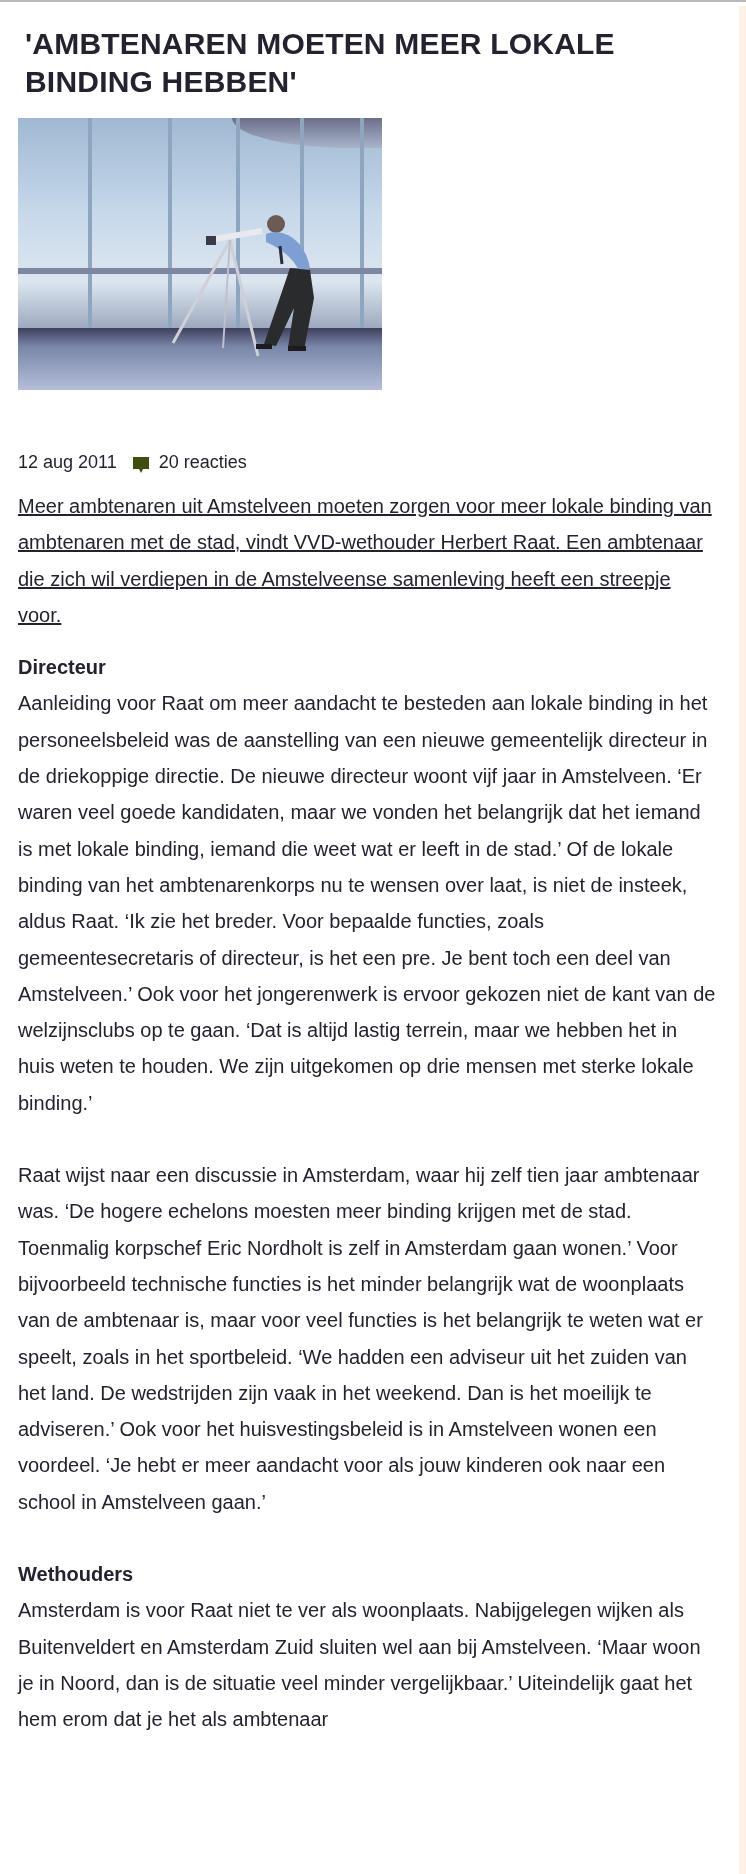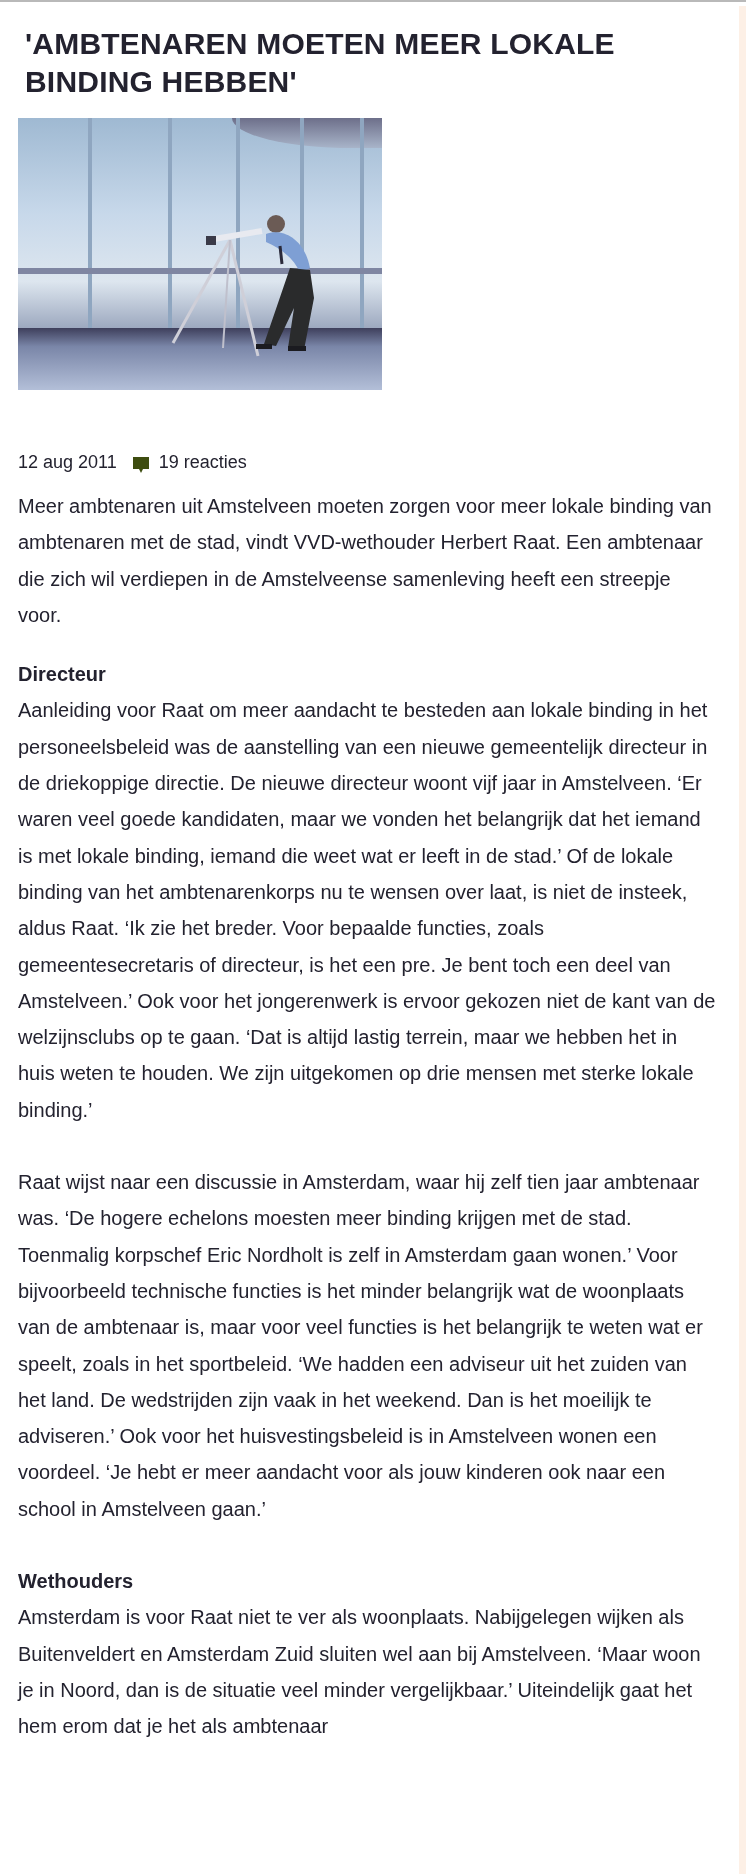--- a/index.html
+++ b/index.html
@@ -79,21 +79,21 @@
       border-right: 2px solid transparent;
       border-top: 4px solid #3e4d10;
     }
     .body-text {
       margin-top: 14px;
       font-size: 20px;
       line-height: 36.3px;
       color: #23222f;
     }
     .body-text p { margin: 0; }
-    .body-text .lead { margin-bottom: 23px; }
+    .body-text .lead { margin-bottom: 16px; text-decoration: underline; }
     .body-text .section { margin-bottom: 36px; }
     .body-text h3 {
       margin: 0;
       font-size: 20px;
       font-weight: bold;
       line-height: 36.3px;
     }
   </style>
 </head>
 <body>
@@ -127,21 +127,21 @@
       <path d="M272 150 L292 152 L296 180 L286 232 L270 230 L276 190 L258 228 L246 226 Z" fill="#2a2b2c"></path>
       <rect x="238" y="226" width="16" height="5" fill="#1b1b20"></rect>
       <rect x="270" y="228" width="18" height="5" fill="#1b1b20"></rect>
       <line x1="262" y1="128" x2="264" y2="146" stroke="#2a2a3a" stroke-width="3"></line>
     </svg>
   </div>
 
   <div class="meta">
     <span class="date">12 aug 2011</span>
     <span class="comment-icon"></span>
-    <span class="comments">19 reacties</span>
+    <span class="comments">20 reacties</span>
   </div>
 
   <div class="body-text">
     <p class="lead">Meer ambtenaren uit Amstelveen moeten zorgen voor meer lokale binding van ambtenaren met de stad, vindt VVD-wethouder Herbert Raat. Een ambtenaar die zich wil verdiepen in de Amstelveense samenleving heeft een streepje voor.</p>
 
     <div class="section">
       <h3>Directeur</h3>
       <p>Aanleiding voor Raat om meer aandacht te besteden aan lokale binding in het personeelsbeleid was de aanstelling van een nieuwe gemeentelijk directeur in de driekoppige directie. De nieuwe directeur woont vijf jaar in Amstelveen. ‘Er waren veel goede kandidaten, maar we vonden het belangrijk dat het iemand is met lokale binding, iemand die weet wat er leeft in de stad.’ Of de lokale binding van het ambtenarenkorps nu te wensen over laat, is niet de insteek, aldus Raat. ‘Ik zie het breder. Voor bepaalde functies, zoals gemeentesecretaris of directeur, is het een pre. Je bent toch een deel van Amstelveen.’ Ook voor het jongerenwerk is ervoor gekozen niet de kant van de welzijnsclubs op te gaan. ‘Dat is altijd lastig terrein, maar we hebben het in huis weten te houden. We zijn uitgekomen op drie mensen met sterke lokale binding.’</p>
     </div>
 

